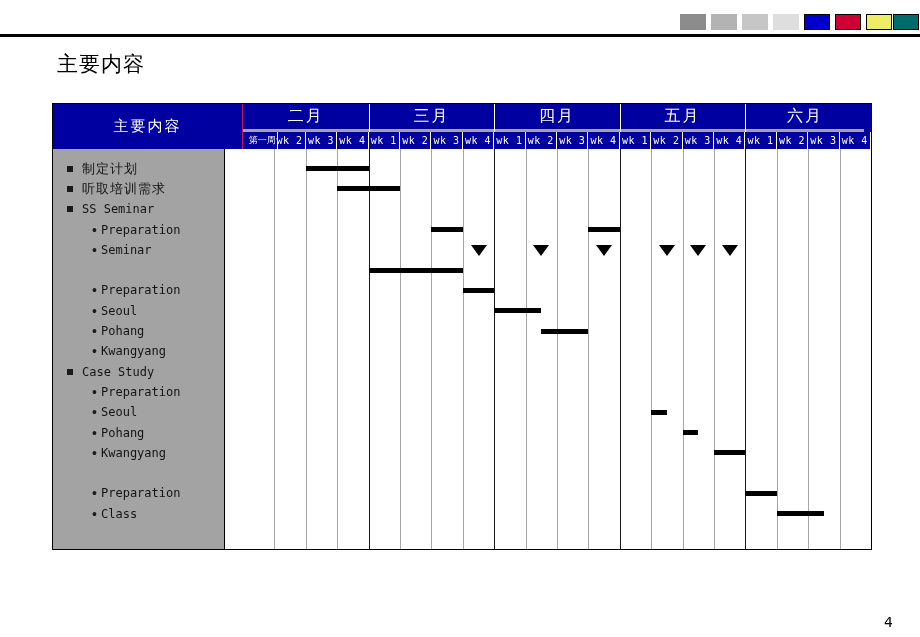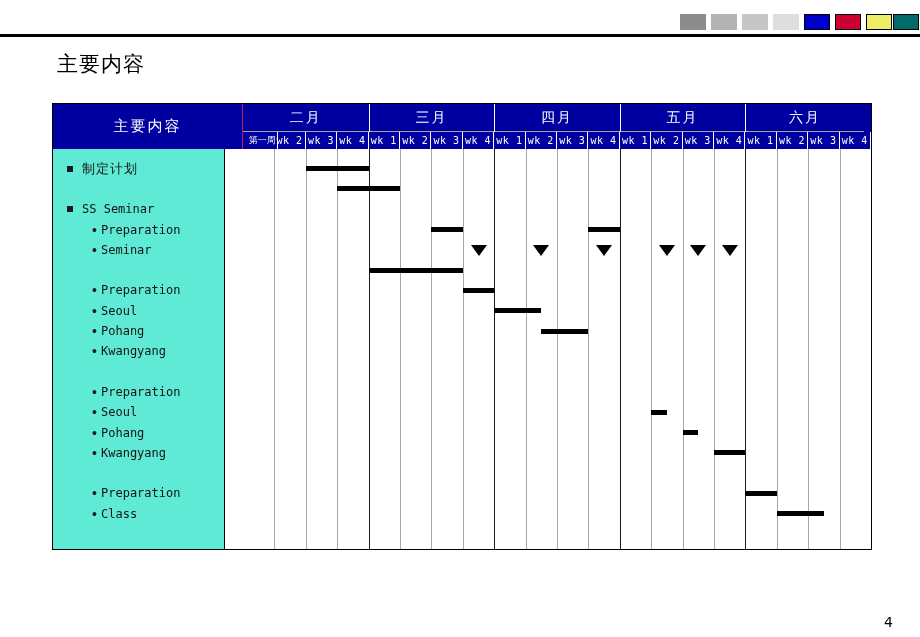--- a/index.html
+++ b/index.html
@@ -92,24 +92,24 @@
   }
   .month-cell {
     position: absolute;
     top: 0;
     height: 28px;
     color: #ffffff;
     display: flex;
     align-items: center;
     justify-content: center;
     font-family: "DejaVu Sans", "Liberation Sans", sans-serif;
-    font-size: 14px;
+    font-size: 16px;
     letter-spacing: 2px;
     box-sizing: border-box;
-    border-bottom: 1px solid #a3a3a3;
+    border-bottom: 3px solid #a3a3a3;
   }
   .month-sep {
     position: absolute;
     top: 0;
     width: 1px;
     height: 28px;
     background: #ffffff;
   }
   .week-cell {
     position: absolute;
@@ -132,21 +132,21 @@
     letter-spacing: 0;
   }
 
   
   #task-col {
     position: absolute;
     left: 0;
     top: 45px;
     width: 172px;
     bottom: 0;
-    background: #5eead4;
+    background: #a3a3a3;
     border-right: 1px solid #000000;
     box-sizing: border-box;
   }
   .task-row {
     position: absolute;
     left: 0;
     width: 190px;
     height: 20.3px;
     display: flex;
     align-items: center;
@@ -283,20 +283,24 @@
       <div class="week-cell" style="left: 723.8px; width: 31.4px;">wk 2</div>
       <div class="week-cell" style="left: 755.2px; width: 31.4px;">wk 3</div>
       <div class="week-cell" style="left: 786.6px; width: 31.4px;">wk 4</div>
     </div>
 
   <div id="task-col">
       <div class="task-row" style="top: 9.5px;">
         <span class="bullet-sq"></span>
         <span class="task-label cjk">制定计划</span>
       </div>
+      <div class="task-row" style="top: 29.8px;">
+        <span class="bullet-sq"></span>
+        <span class="task-label cjk">听取培训需求</span>
+      </div>
       <div class="task-row" style="top: 50.1px;">
         <span class="bullet-sq"></span>
         <span class="task-label">SS Seminar</span>
       </div>
       <div class="task-row" style="top: 70.4px;">
         <span class="bullet-dot">•</span>
         <span class="task-label">Preparation</span>
       </div>
       <div class="task-row" style="top: 90.7px;">
         <span class="bullet-dot">•</span>
@@ -310,20 +314,24 @@
         <span class="bullet-dot">•</span>
         <span class="task-label">Seoul</span>
       </div>
       <div class="task-row" style="top: 171.9px;">
         <span class="bullet-dot">•</span>
         <span class="task-label">Pohang</span>
       </div>
       <div class="task-row" style="top: 192.2px;">
         <span class="bullet-dot">•</span>
         <span class="task-label">Kwangyang</span>
+      </div>
+      <div class="task-row" style="top: 212.5px;">
+        <span class="bullet-sq"></span>
+        <span class="task-label">Case Study</span>
       </div>
       <div class="task-row" style="top: 232.8px;">
         <span class="bullet-dot">•</span>
         <span class="task-label">Preparation</span>
       </div>
       <div class="task-row" style="top: 253.1px;">
         <span class="bullet-dot">•</span>
         <span class="task-label">Seoul</span>
       </div>
       <div class="task-row" style="top: 273.4px;">

